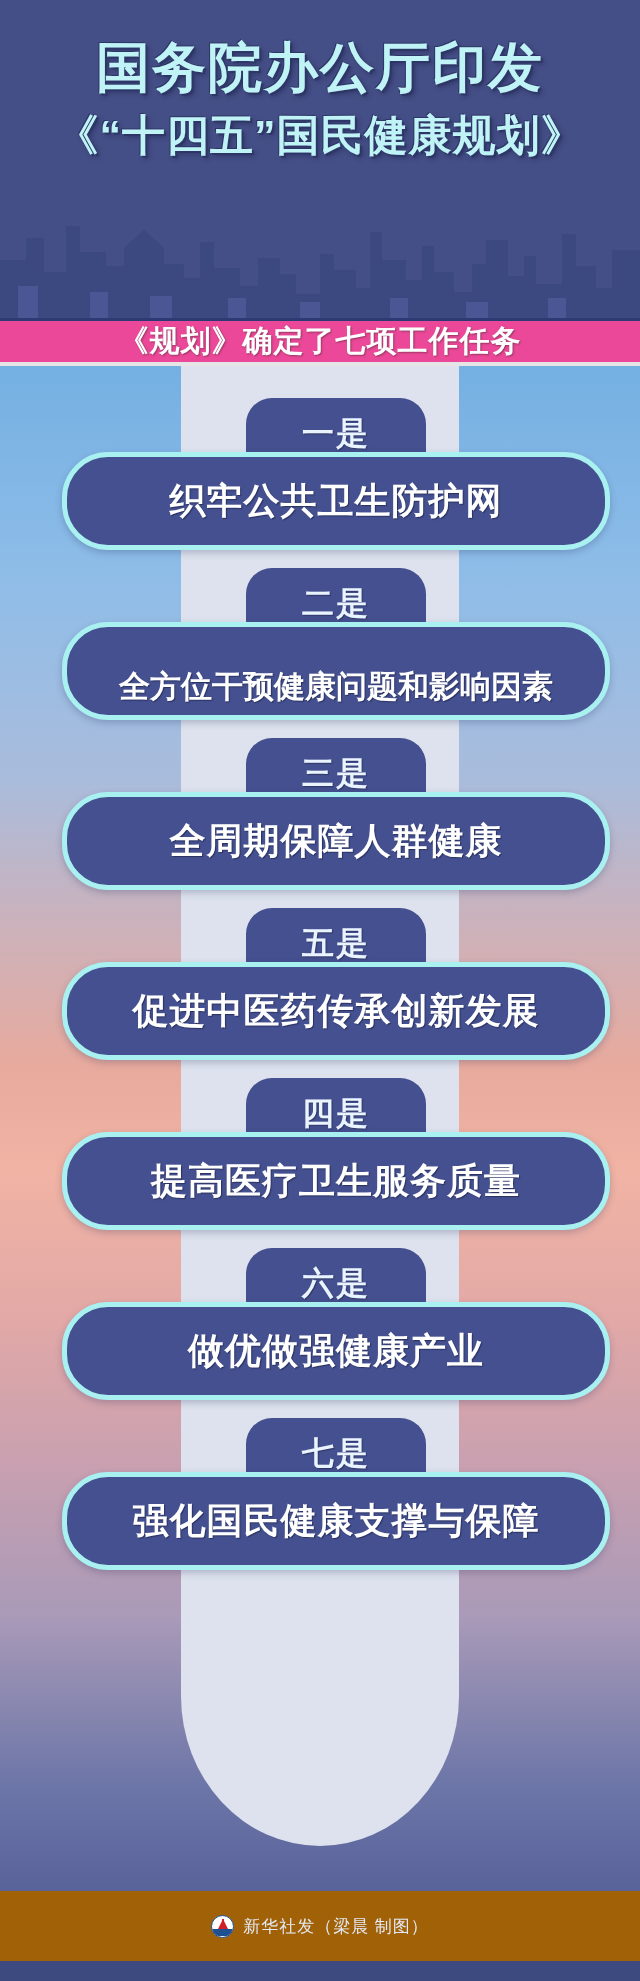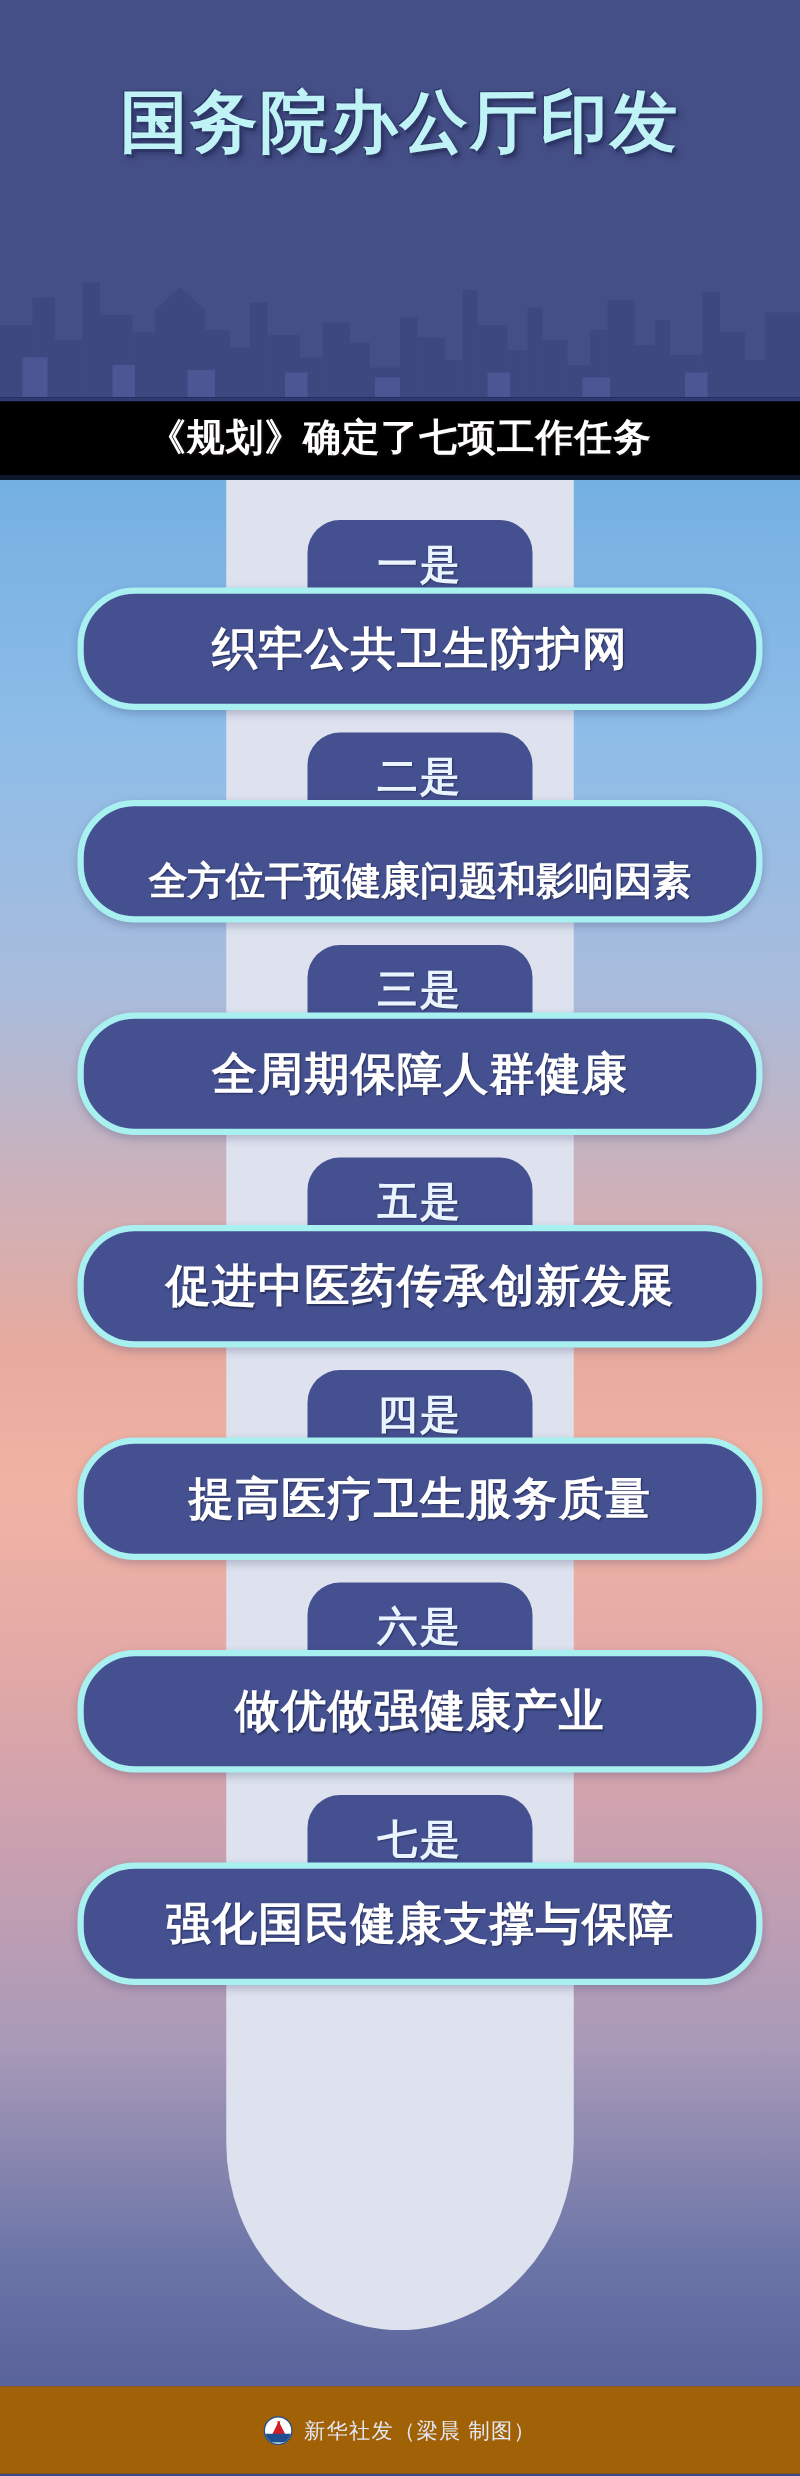--- a/index.html
+++ b/index.html
@@ -40,42 +40,41 @@
   .title-1{
     font-size:54px;
     line-height:1.18;
     font-weight:bold;
     color:#bff3f6;
     letter-spacing:2px;
     text-shadow:
        2px 2px 0 #2d3666,
       -1px -1px 0 #2d3666,
        3px 3px 5px rgba(20,25,60,.45);
-    margin-top: 31px;
   }
   .title-2{
     margin-top:10px;
     font-size:43px;
     line-height:1.2;
     font-weight:bold;
     color:#bff3f6;
     letter-spacing:1px;
     text-shadow:
        2px 2px 0 #2d3666,
       -1px -1px 0 #2d3666,
        3px 3px 5px rgba(20,25,60,.45);
   }
 
   
   .subtitle-bar{
     position:relative;
-    height:66px;
-    background:#000000;
+    height:48px;
+    background:#ec4899;
     border-top:3px solid #2e3a74;
-    border-bottom:4px solid #0f172a;
+    border-bottom:4px solid #e5e5e5;
     display:flex;
     align-items:center;
     justify-content:center;
   }
   .subtitle-bar .txt{
     font-size:30px;
     font-weight:bold;
     color:#ffffff;
     letter-spacing:1px;
     text-shadow:1px 1px 2px rgba(60,40,40,.5);
@@ -274,20 +273,21 @@
         <rect x="228" y="130" width="18" height="20"></rect>
         <rect x="300" y="134" width="20" height="16"></rect>
         <rect x="390" y="130" width="18" height="20"></rect>
         <rect x="466" y="134" width="22" height="16"></rect>
         <rect x="548" y="130" width="18" height="20"></rect>
       </g>
     </svg>
 
     <div class="header-inner">
       <div class="title-1">国务院办公厅印发</div>
+      <div class="title-2">《“十四五”国民健康规划》</div>
     </div>
   </div>
 
   <div class="subtitle-bar">
     <div class="txt">《规划》确定了七项工作任务</div>
   </div>
 
   <div class="body-area">
     <div class="spine"></div>
 

